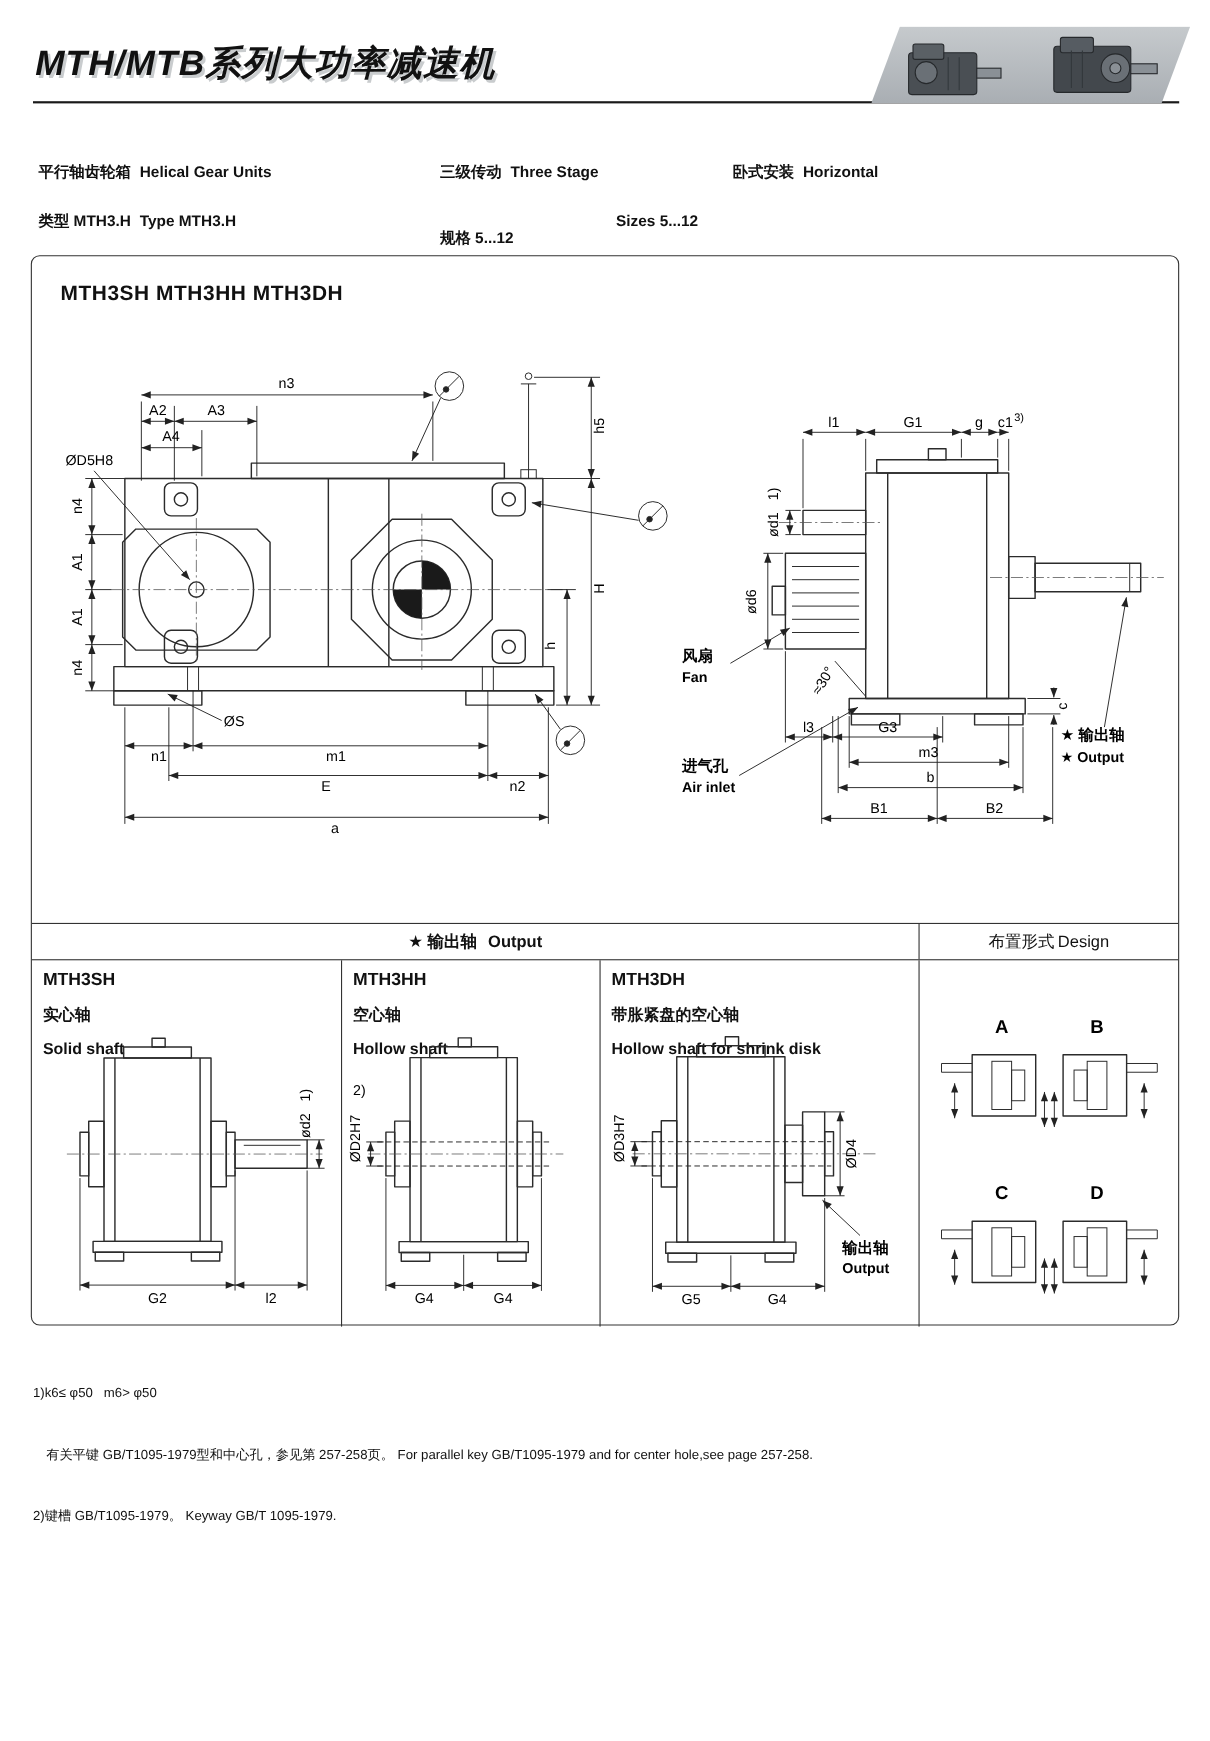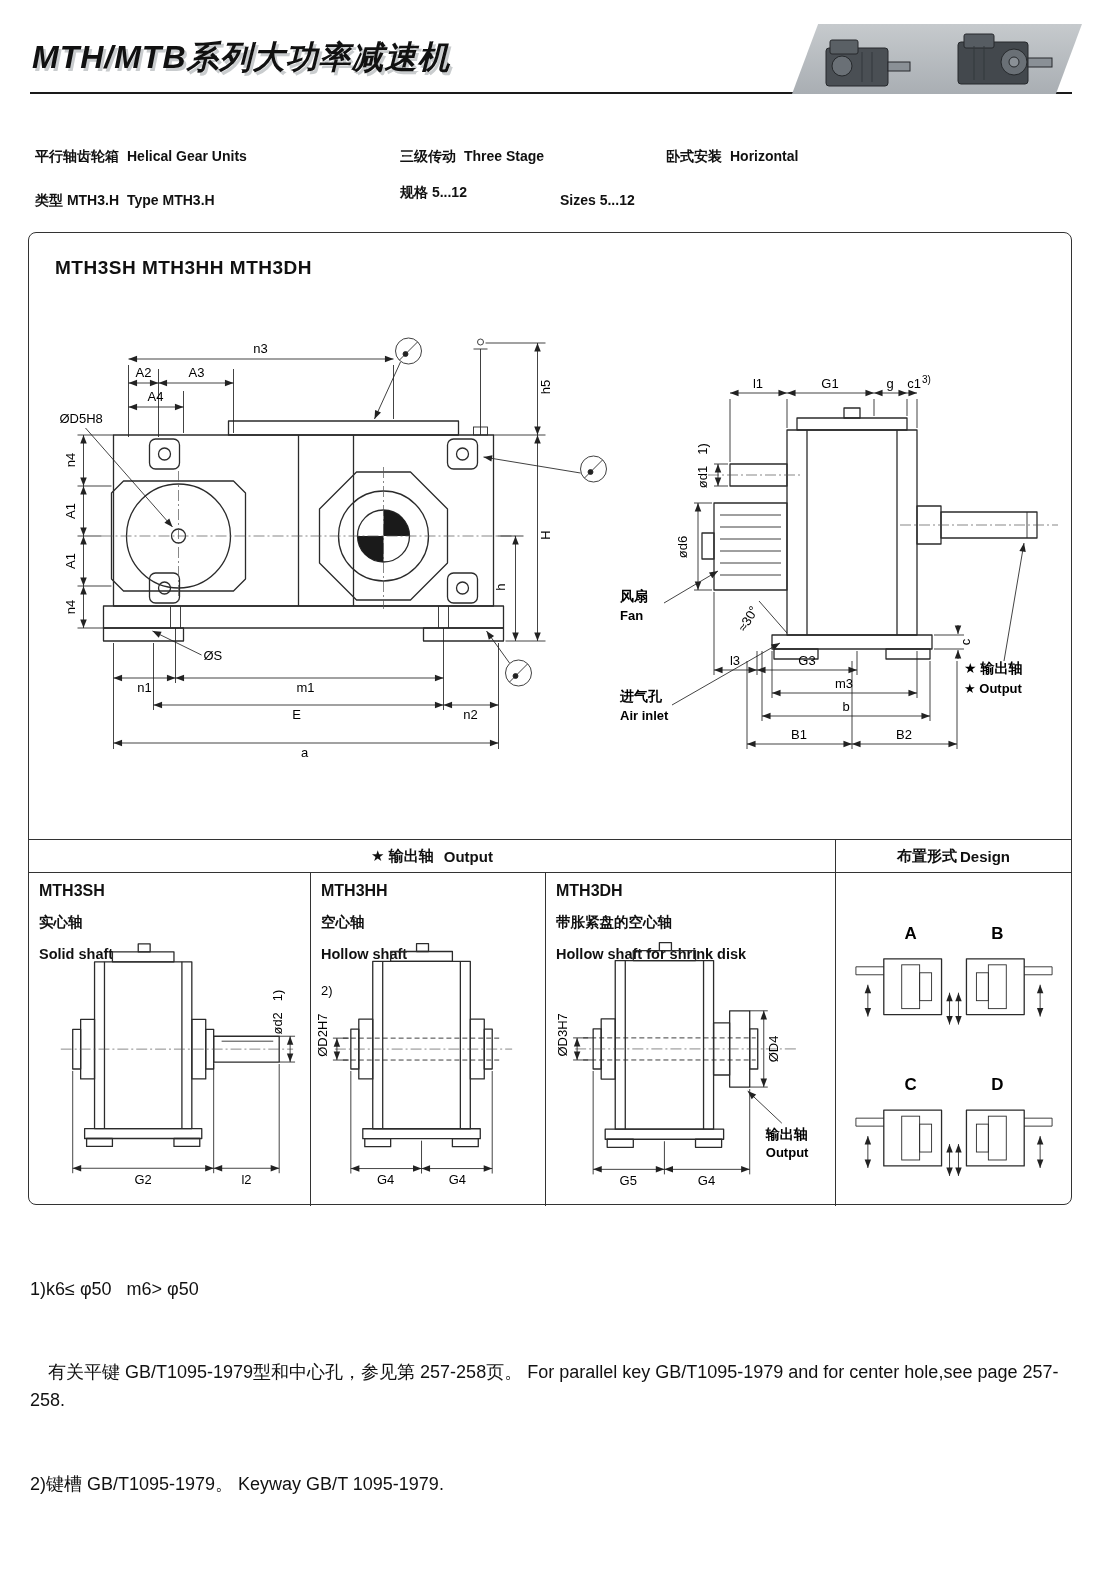--- a/index.html
+++ b/index.html
@@ -14,28 +14,28 @@
         clip-path:polygon(9% 0,100% 0,91% 100%,0 100%)}
 .intro-cell{position:absolute;font-size:14px;font-weight:bold;white-space:nowrap}
 .intro-cell .en{margin-left:8px}
 .main-box{left:28px;top:232px;width:1044px;height:973px;border:1.6px solid #333;border-radius:8px}
 .draw-title{left:26px;top:24px;font-size:19px;font-weight:bold;letter-spacing:.5px}
 .sec-row{left:0;top:606px;width:100%;height:34px;border-top:1.4px solid #333;
          border-bottom:1.4px solid #333;display:flex}
 .sec-out{width:807px;border-right:1.4px solid #333;display:flex;align-items:center;
          justify-content:center;gap:10px;font-weight:bold;font-size:15px}
 .sec-des{flex:1;display:flex;align-items:center;justify-content:center;gap:3px;
-         font-weight:bold;font-size:15px}
+         font-weight:normal;font-size:15px}
 .var-row{left:0;top:640px;width:100%;height:333px;display:flex}
 .var-cell{position:relative;height:100%;border-right:1.4px solid #333;padding:9px 10px}
 .des-cell{position:relative;height:100%;flex:1}
 .v-code{font-size:16px;font-weight:bold}
 .v-cn{font-size:14.5px;font-weight:bold;margin-top:13px}
 .v-en{font-size:14.5px;font-weight:bold;margin-top:14px}
-.notes{left:30px;top:1220px;width:1046px;font-size:18px;line-height:1.55;white-space:pre-wrap}
+.notes{left:30px;top:1220px;width:1046px;font-size:12px;line-height:1.55;white-space:pre-wrap}
 svg{display:block;overflow:visible}
 .o{fill:none;stroke:#2b2b2b;stroke-width:1.3;stroke-linejoin:round}
 .o2{fill:none;stroke:#2b2b2b;stroke-width:.9}
 .dim{stroke:#222;stroke-width:.85;fill:none}
 .cl{stroke:#555;stroke-width:.7;stroke-dasharray:11 3 2 3;fill:none}
 .dash2{stroke-dasharray:5 3}
 text{font-family:"Liberation Sans","DejaVu Sans",sans-serif;font-size:13px;fill:#000;stroke:none}
 .tm{text-anchor:middle}
 .cj{font-size:14px;font-weight:bold}
 .bd{font-weight:bold}
@@ -86,21 +86,21 @@
   </div>
   <div class="intro-cell" style="left:400px;top:148px">
     <span>三级传动</span><span class="en">Three Stage</span>
   </div>
   <div class="intro-cell" style="left:666px;top:148px">
     <span>卧式安装</span><span class="en">Horizontal</span>
   </div>
   <div class="intro-cell" style="left:35px;top:192px">
     <span>类型 MTH3.H</span><span class="en">Type MTH3.H</span>
   </div>
-  <div class="intro-cell" style="left:400px;top:184px">规格 5...12</div>
+  <div class="intro-cell" style="left:400px;top:208px">规格 5...12</div>
   <div class="intro-cell" style="left:560px;top:192px">Sizes 5...12</div>
 
   <div class="abs main-box">
 
     <div class="abs draw-title">MTH3SH MTH3HH MTH3DH</div>
 
     <svg class="abs" style="left:24px;top:88px" width="556" height="450" viewBox="0 0 555 450">
       <g class="o">
         <rect x="175" y="100" width="230" height="14"></rect>
         <rect x="60" y="114" width="380" height="171"></rect>

